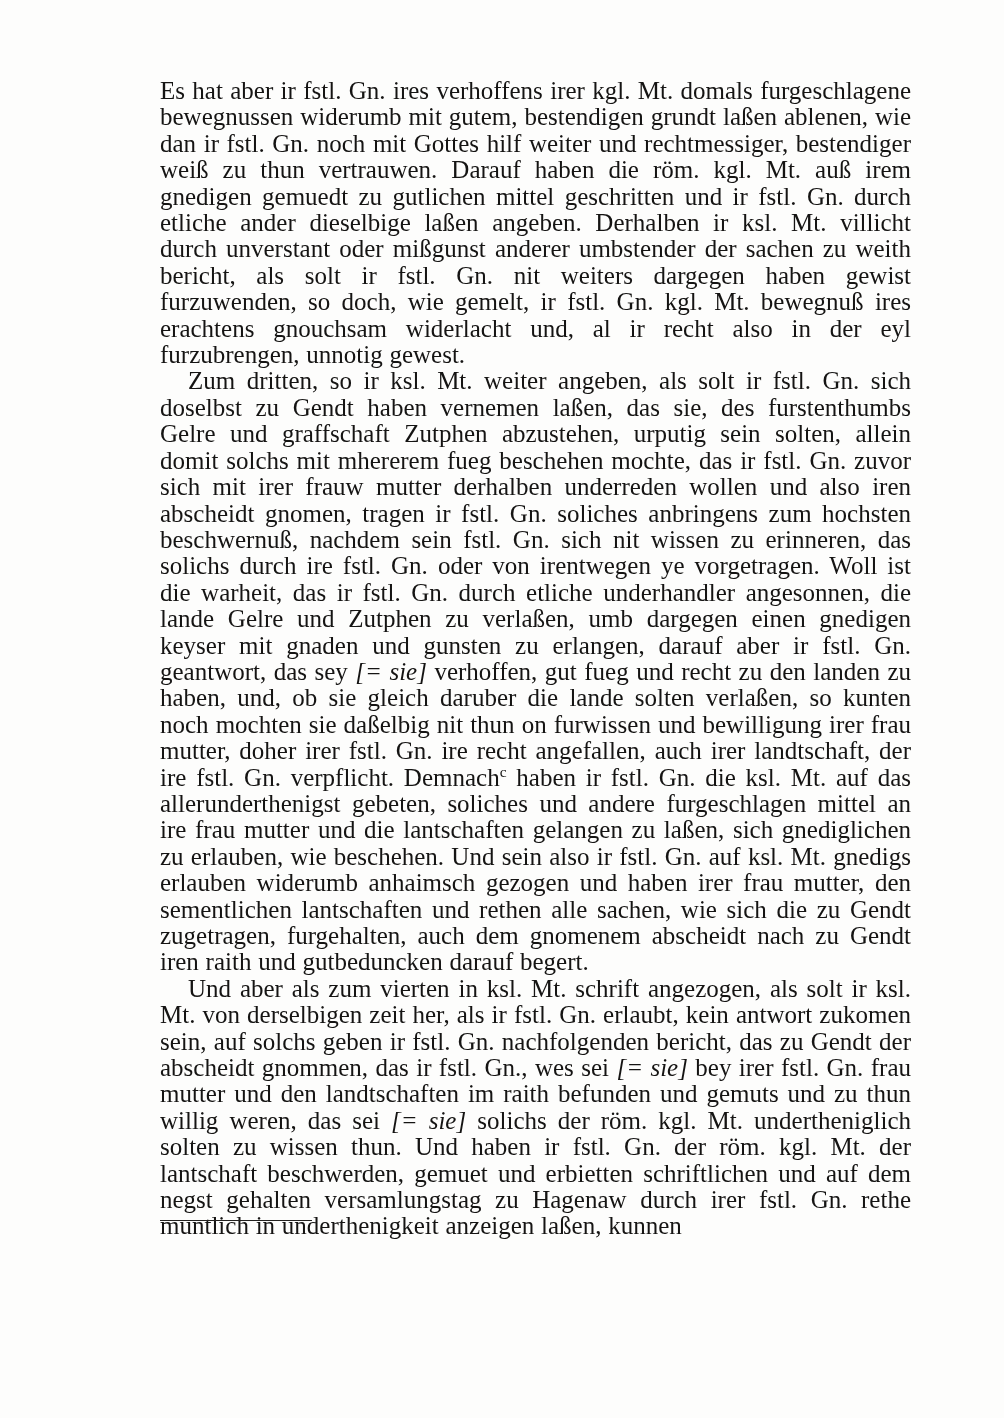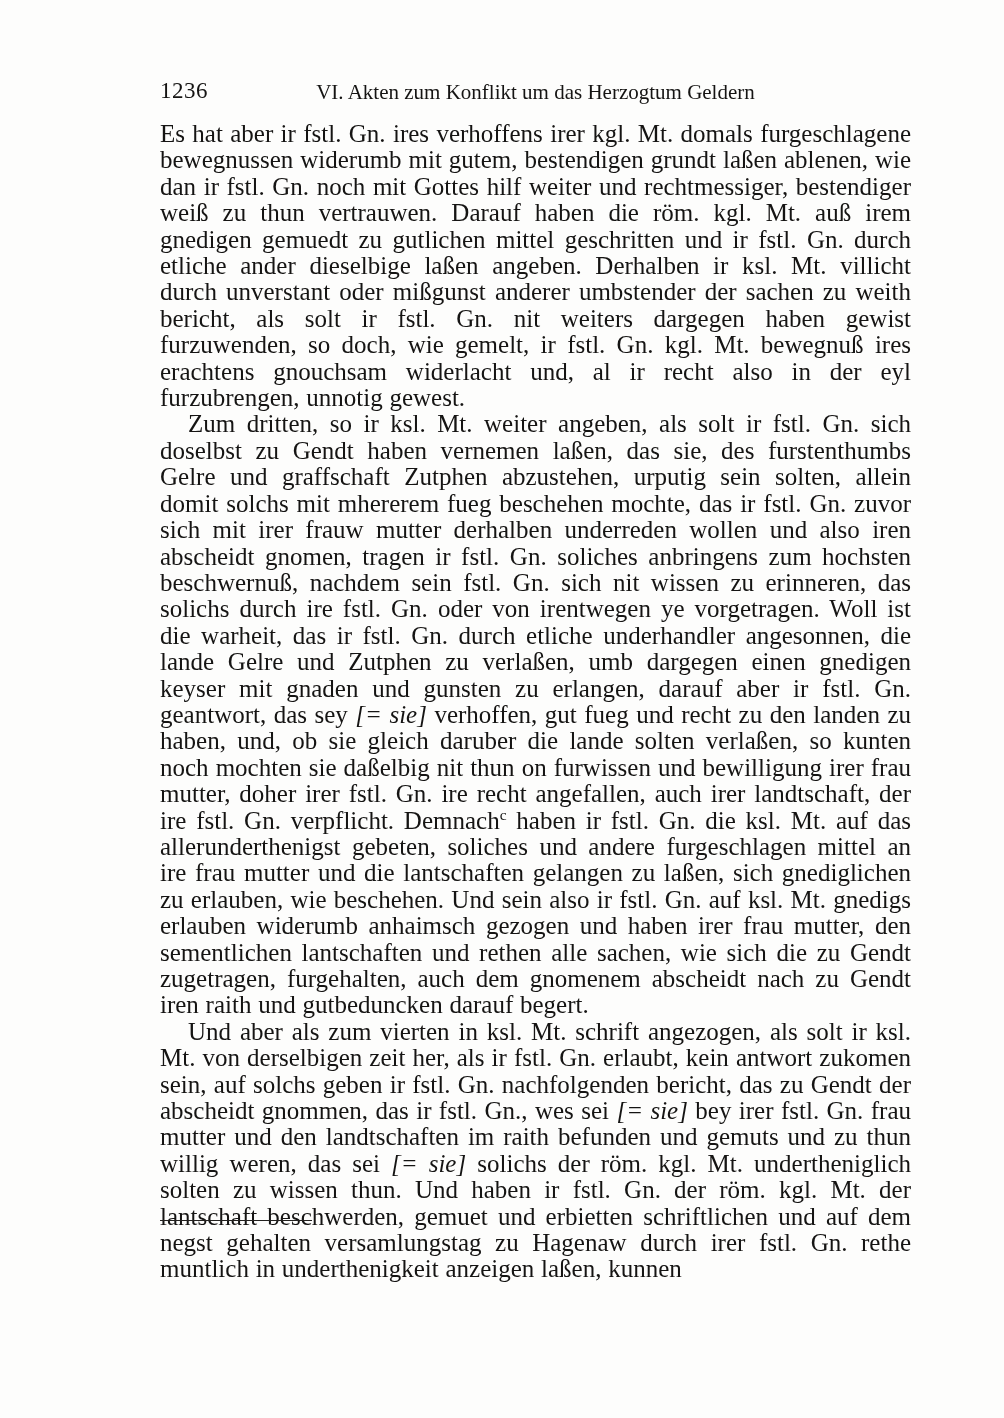--- a/index.html
+++ b/index.html
@@ -73,24 +73,20 @@
     font-size: 19.5px;
     line-height: 24px;
   }
 </style>
 </head>
 <body>
 
 <div class="page">
   <div class="content">
 
-    <div class="header-row">
-      <span class="pagenum">1236</span>
-      <span class="running-title">VI. Akten zum Konflikt um das Herzogtum Geldern</span>
-    </div>
 
     <div class="body-text">
       <p><span>Es hat aber ir fstl. Gn. ires verhoffens irer kgl. Mt. domals furgeschlagene bewegnussen widerumb mit gutem, bestendigen grundt laßen ablenen, wie dan ir fstl. Gn. noch mit Gottes hilf weiter und rechtmessiger, bestendiger weiß zu thun vertrauwen. Darauf haben die röm. kgl. Mt. auß irem gnedigen gemuedt zu gutlichen mittel geschritten und ir fstl. Gn. durch etliche ander dieselbige laßen angeben. Derhalben ir ksl. Mt. villicht durch unverstant oder mißgunst anderer umbstender der sachen zu weith bericht, als solt ir fstl. Gn. nit weiters dargegen haben gewist furzuwenden, so doch, wie gemelt, ir fstl. Gn. kgl. Mt. bewegnuß ires erachtens gnouchsam widerlacht und, al ir recht also in der eyl furzubrengen, unnotig gewest.</span></p>
       <p class="indent"><span>Zum dritten, so ir ksl. Mt. weiter angeben, als solt ir fstl. Gn. sich doselbst zu Gendt haben vernemen laßen, das sie, des furstenthumbs Gelre und graffschaft Zutphen abzustehen, urputig sein solten, allein domit solchs mit mhererem fueg beschehen mochte, das ir fstl. Gn. zuvor sich mit irer frauw mutter derhalben underreden wollen und also iren abscheidt gnomen, tragen ir fstl. Gn. soliches anbringens zum hochsten beschwernuß, nachdem sein fstl. Gn. sich nit wissen zu erinneren, das solichs durch ire fstl. Gn. oder von irentwegen ye vorgetragen. Woll ist die warheit, das ir fstl. Gn. durch etliche underhandler angesonnen, die lande Gelre und Zutphen zu verlaßen, umb dargegen einen gnedigen keyser mit gnaden und gunsten zu erlangen, darauf aber ir fstl. Gn. geantwort, das sey </span><span class="it">[= sie]</span><span> verhoffen, gut fueg und recht zu den landen zu haben, und, ob sie gleich daruber die lande solten verlaßen, so kunten noch mochten sie daßelbig nit thun on furwissen und bewilligung irer frau mutter, doher irer fstl. Gn. ire recht angefallen, auch irer landtschaft, der ire fstl. Gn. verpflicht. Demnach</span><sup>c</sup><span> haben ir fstl. Gn. die ksl. Mt. auf das allerunderthenigst gebeten, soliches und andere furgeschlagen mittel an ire frau mutter und die lantschaften gelangen zu laßen, sich gnediglichen zu erlauben, wie beschehen. Und sein also ir fstl. Gn. auf ksl. Mt. gnedigs erlauben widerumb anhaimsch gezogen und haben irer frau mutter, den sementlichen lantschaften und rethen alle sachen, wie sich die zu Gendt zugetragen, furgehalten, auch dem gnomenem abscheidt nach zu Gendt iren raith und gutbeduncken darauf begert.</span></p>
       <p class="indent"><span>Und aber als zum vierten in ksl. Mt. schrift angezogen, als solt ir ksl. Mt. von derselbigen zeit her, als ir fstl. Gn. erlaubt, kein antwort zukomen sein, auf solchs geben ir fstl. Gn. nachfolgenden bericht, das zu Gendt der abscheidt gnommen, das ir fstl. Gn., wes sei </span><span class="it">[= sie]</span><span> bey irer fstl. Gn. frau mutter und den landtschaften im raith befunden und gemuts und zu thun willig weren, das sei </span><span class="it">[= sie]</span><span> solichs der röm. kgl. Mt. undertheniglich solten zu wissen thun. Und haben ir fstl. Gn. der röm. kgl. Mt. der lantschaft beschwerden, gemuet und erbietten schriftlichen und auf dem negst gehalten versamlungstag zu Hagenaw durch irer fstl. Gn. rethe muntlich in underthenigkeit anzeigen laßen, kunnen</span></p>
     </div>
 
   </div>
 
   <div class="footnote-area">

